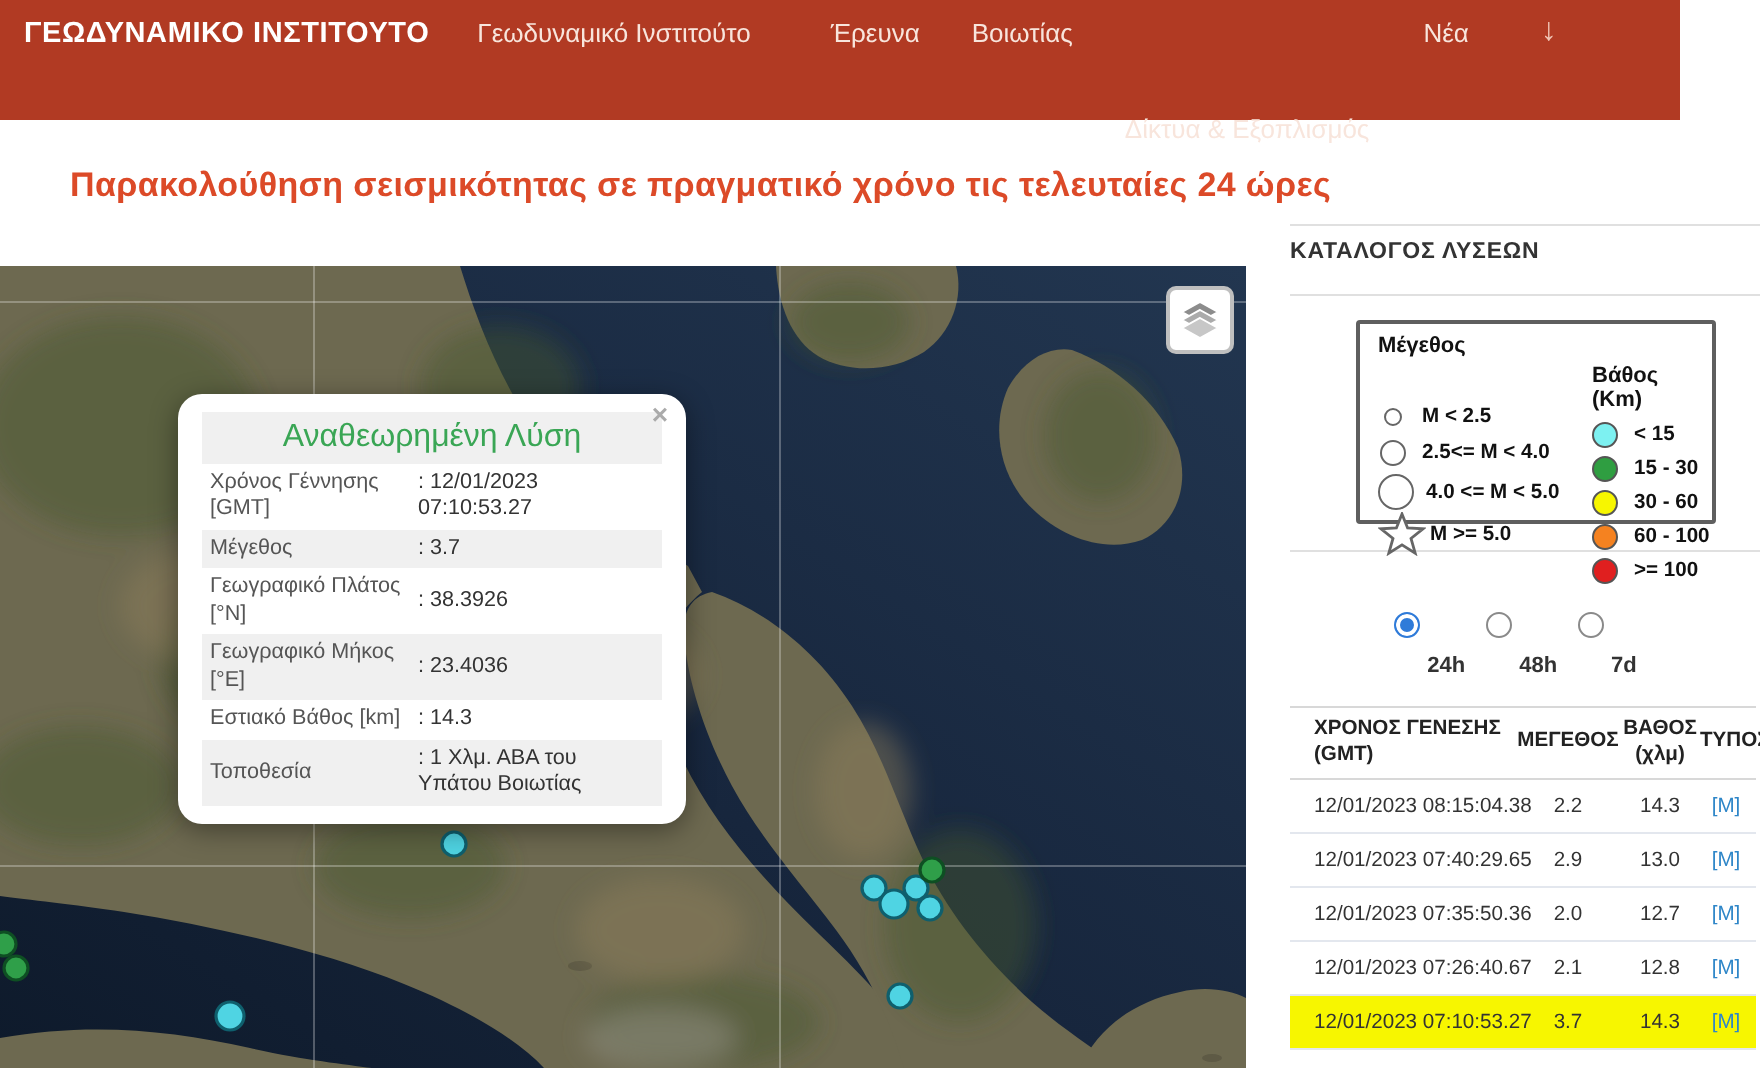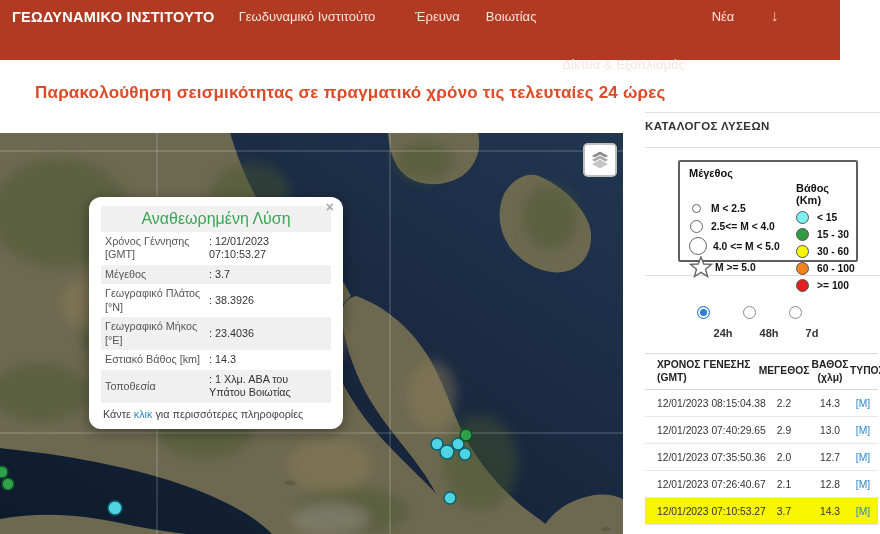--- a/index.html
+++ b/index.html
@@ -232,21 +232,20 @@
       <tr>
             <td class="lbl">Εστιακό Βάθος [km]</td>
           <td class="val">: 14.3</td>
           </tr>
       <tr class="alt">
             <td class="lbl">Τοποθεσία</td>
           <td class="val">: 1 Χλμ. ΑΒΑ του Υπάτου Βοιωτίας</td>
           </tr>
     </tbody>
       </table>
-    <div class="popup-footer"><span>Κάντε </span><a>κλικ</a><span> για περισσότερες πληροφορίες</span></div>
   </div>
 
   <aside class="sidebar">
     <div class="catalog-header">ΚΑΤΑΛΟΓΟΣ ΛΥΣΕΩΝ</div>
 
     <div class="legend-box">
       <div class="mag-col">
         <div class="legend-title">Μέγεθος</div>
         <div class="mag-row m0">
             <span class="mag-circle s1"></span>

